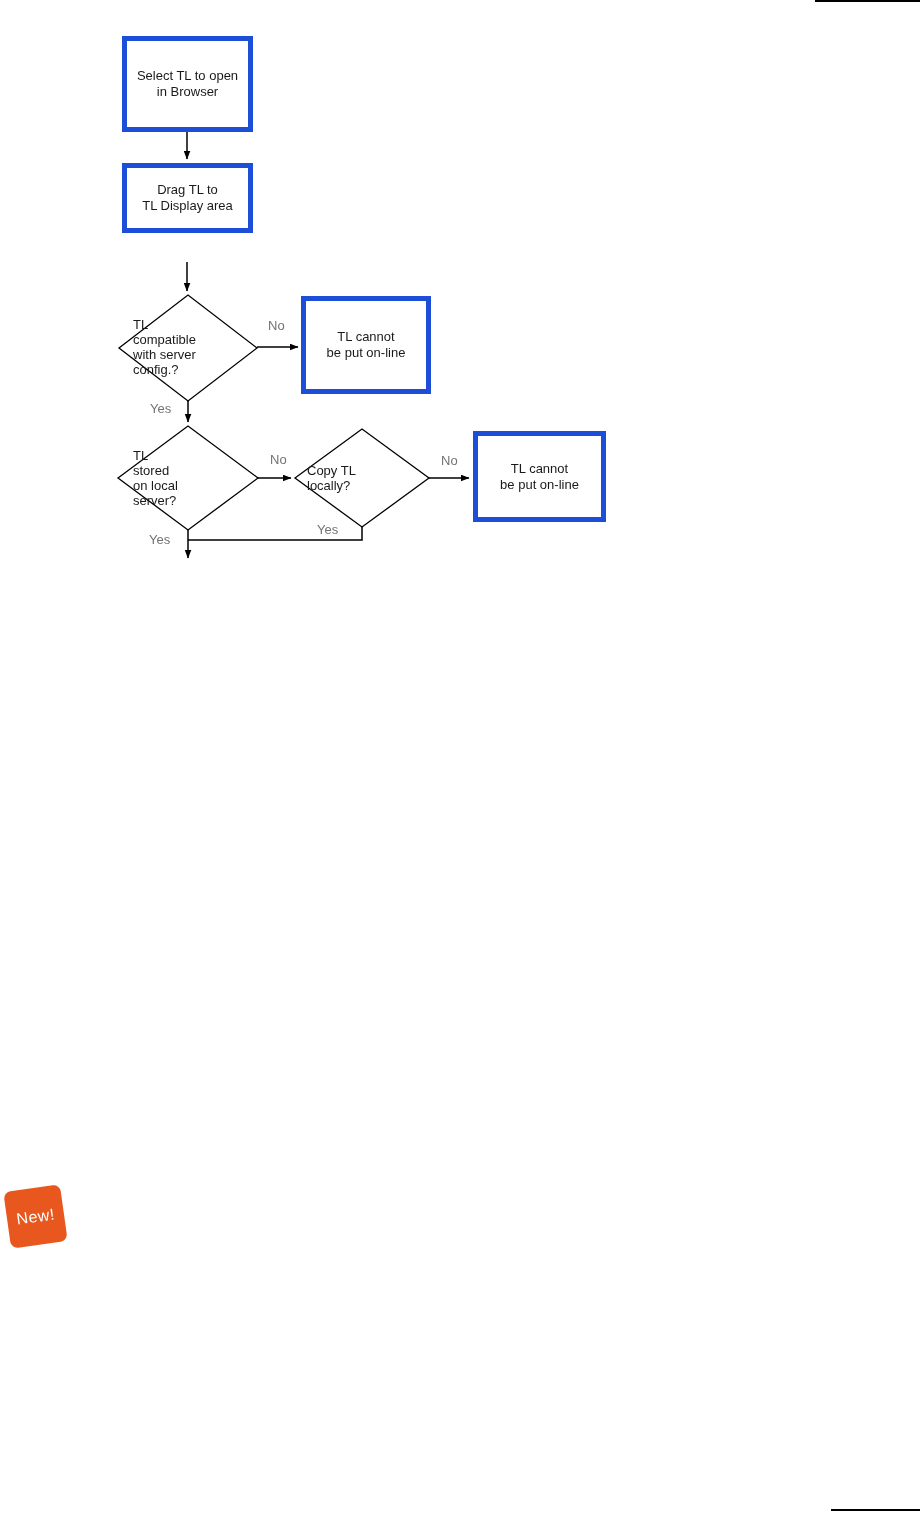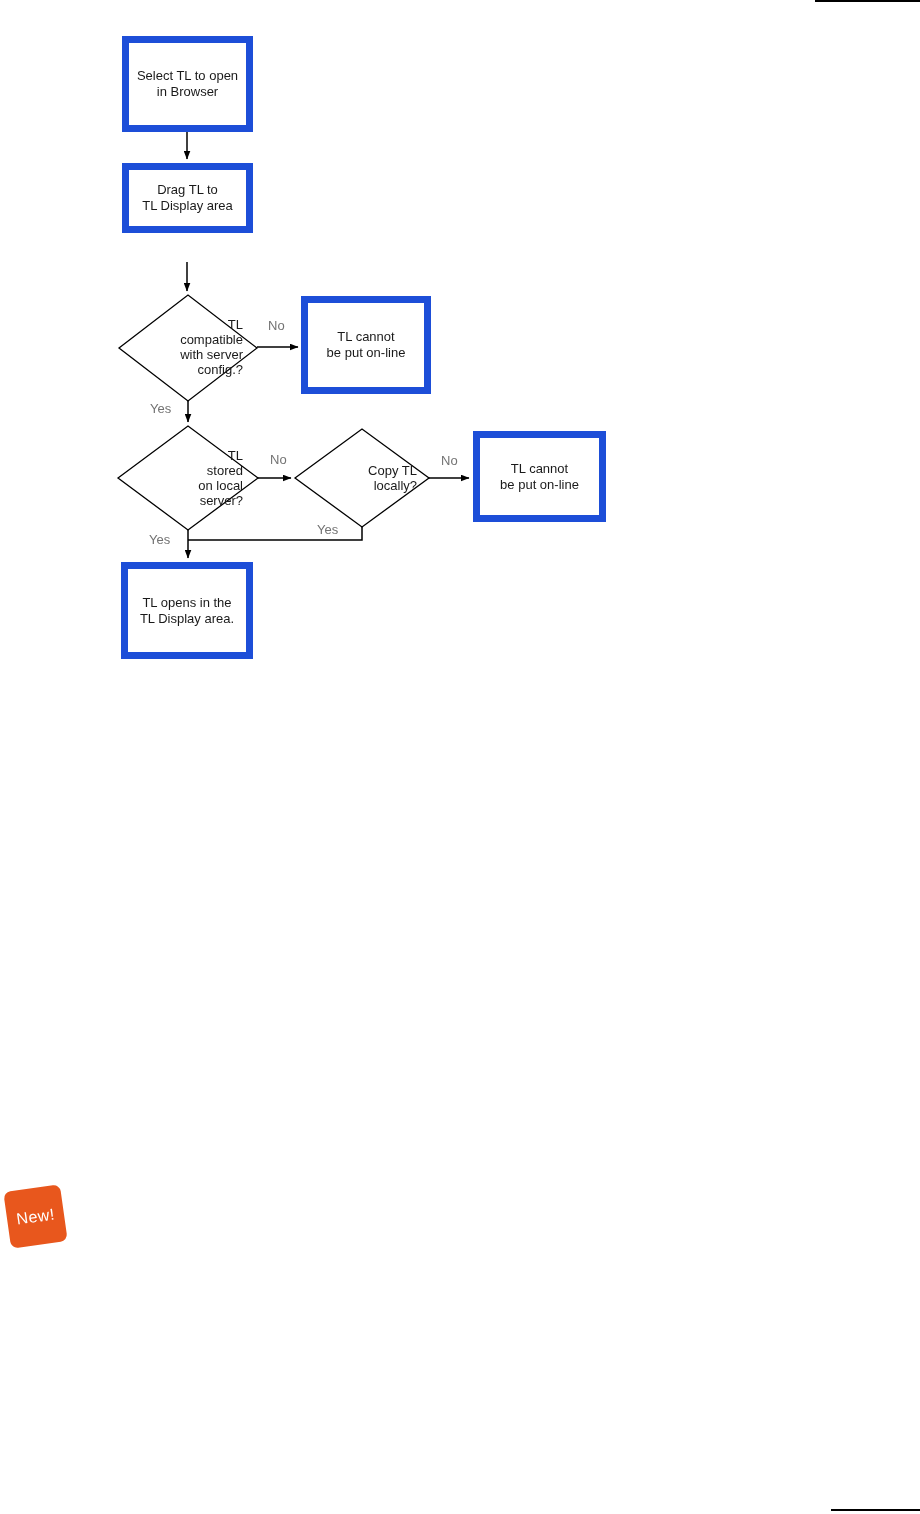--- a/index.html
+++ b/index.html
@@ -13,35 +13,35 @@
     color: #1a1a1a;
     overflow: hidden;
   }
   svg.connectors {
     position: absolute;
     left: 0; top: 0;
     width: 920px; height: 1514px;
   }
   .node {
     position: absolute;
-    border: 7px solid #1d4ed8;
+    border: 5px solid #1d4ed8;
     background: #ffffff;
     display: flex;
     align-items: center;
     justify-content: center;
     text-align: center;
     font-size: 13px;
     line-height: 16px;
     white-space: pre-line;
     color: #1a1a1a;
     z-index: 2;
   }
   .dlabel {
     position: absolute;
-    text-align: right;
+    text-align: left;
     font-size: 13px;
     line-height: 15px;
     white-space: pre-line;
     color: #1a1a1a;
     z-index: 3;
   }
   .elabel {
     position: absolute;
     font-size: 13px;
     color: #737373;
@@ -101,22 +101,20 @@
 
   <div class="node" style="left:122px; top:163px; width:131px; height:70px;">Drag TL to
 TL Display area</div>
 
   <div class="node" style="left:301px; top:296px; width:130px; height:98px;">TL cannot
 be put on-line</div>
 
   <div class="node" style="left:473px; top:431px; width:133px; height:91px;">TL cannot
 be put on-line</div>
 
-  <div class="node" style="left:121px; top:562px; width:132px; height:97px;">TL opens in the
-TL Display area.</div>
 
   <div class="dlabel" style="left:133px; top:317px; width:110px;">TL
 compatible
 with server
 config.?</div>
 
   <div class="dlabel" style="left:133px; top:448px; width:110px;">TL
 stored
 on local
 server?</div>

